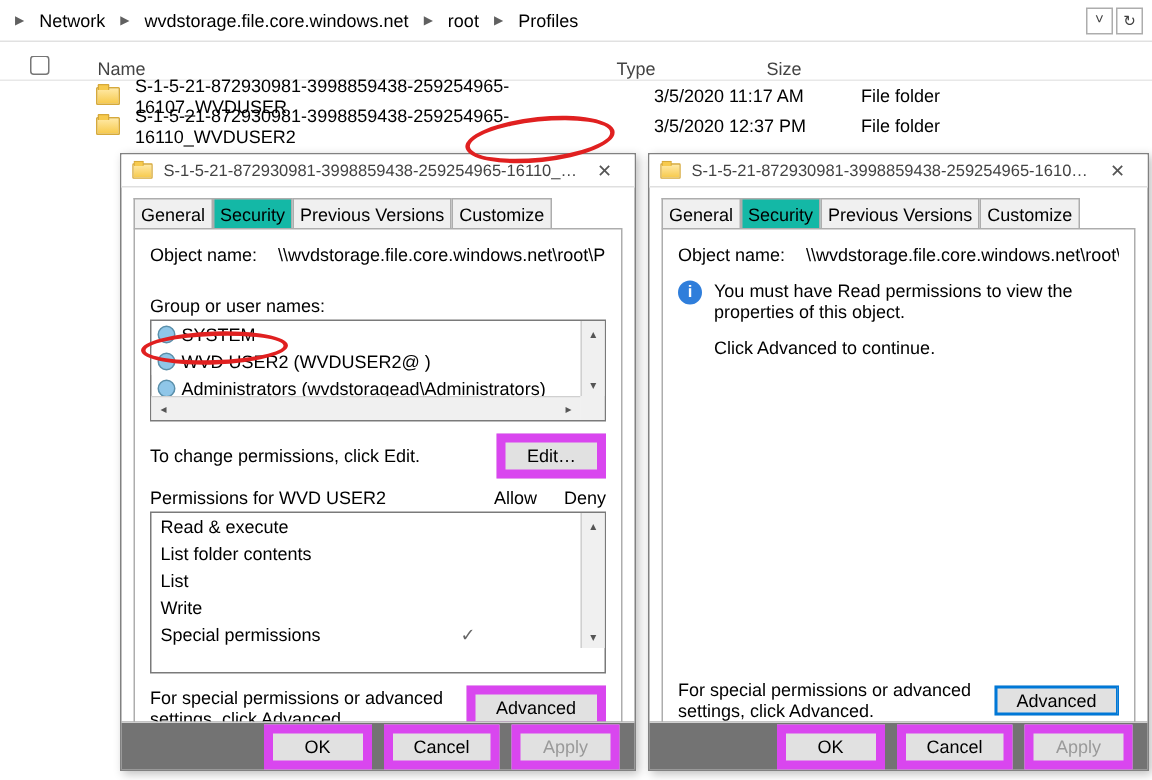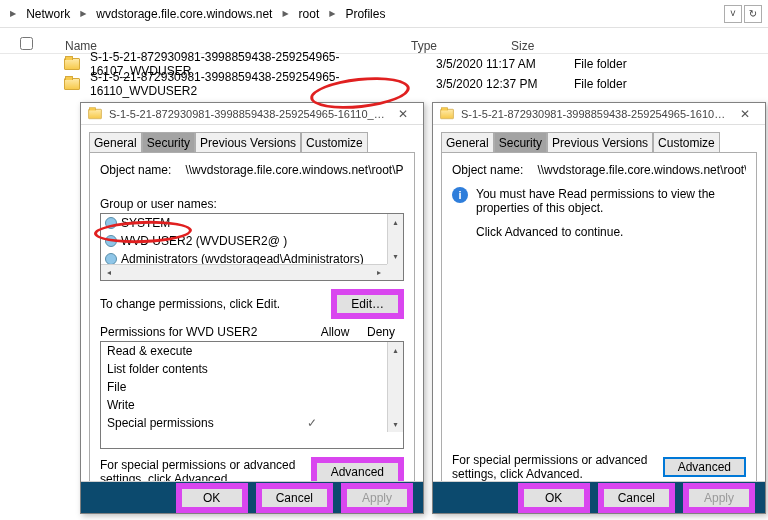--- a/index.html
+++ b/index.html
@@ -23,50 +23,50 @@
 
   .dialog { position: absolute; background: #fff; border: 1px solid #818181; box-shadow: 2px 2px 6px rgba(0,0,0,.25); }
   #dlg-left { left: 80px; top: 102px; width: 344px; height: 412px; }
   #dlg-right{ left: 432px; top: 102px; width: 334px; height: 412px; }
   .dlg-title { display:flex; align-items:center; height:22px; padding:0 6px; background:#fff; border-bottom:1px solid #dfdfdf; }
   .dlg-title .folder-icon { transform: scale(.85); }
   .dlg-title .t { flex:1; white-space:nowrap; overflow:hidden; text-overflow:ellipsis; color:#444; font-size:11px; }
   .dlg-title .close { width:28px; text-align:center; color:#555; }
   .tabs { display:flex; padding: 6px 8px 0 8px; gap:0; }
   .tab { padding: 3px 4px; border:1px solid #adadad; border-bottom:none; background:#f0f0f0; position:relative; top:1px; }
-  .tab.active { background:#a3a3a3; }
+  .tab.active { background:#14b8a6; }
   .tabbody { margin:0 8px 8px 8px; border:1px solid #adadad; padding:10px; height: 340px; position:relative; background:#fff; }
   .objrow { display:flex; gap:14px; margin-bottom:10px;align-items:center; }
   .lbl { white-space:nowrap; }
   .val { color:#000; overflow:hidden; white-space:nowrap; }
   .group-label { margin-bottom:2px;margin-top:20px; }
   .listbox { border:1px solid #7a7a7a; background:#fff; position:relative; height:68px; }
   .listbox-inner { position:absolute; inset:0 16px 16px 0; overflow:hidden; }
   .lb-item { display:flex; align-items:center; height:18px; padding:0 4px; gap:4px; }
   .lb-item .user-icon { width:12px; height:12px; border-radius:50%; background:#8fc6e8; border:1px solid #5a8faa; display:inline-block; position:relative;}
   .sel { background:#fff; }
   .scroll-v { position:absolute; right:0; top:0; bottom:16px; width:16px; background:#f0f0f0; border-left:1px solid #d0d0d0; display:flex; flex-direction:column; }
   .scroll-h { position:absolute; left:0; right:16px; bottom:0; height:16px; background:#f0f0f0; border-top:1px solid #d0d0d0; display:flex; }
   .sbtn { flex:0 0 16px; display:flex; align-items:center; justify-content:center; background:#f0f0f0; font-size:8px; color:#555;}
   .strack { flex:1; background:#f0f0f0; }
   .corner { position:absolute; right:0; bottom:0; width:16px; height:16px; background:#f0f0f0; }
   .hint { margin:8px 0; }
   .btn { border:6px solid #d946ef; background:#e1e1e1; padding:2px 14px; min-width:72px; text-align:center; display:inline-block; }
   .btn.primary { border:1px solid #0078d7; box-shadow: inset 0 0 0 1px #0078d7; }
   .perm-head { display:flex; margin-top:6px; }
   .perm-head .ph1 { flex:1; }
-  .perm-head .ph2, .perm-head .ph3 { width:46px; text-align:center; }
+  .perm-head .ph2, .perm-head .ph3 { width:46px; text-align:right; }
   .perm-box { border:1px solid #7a7a7a; height:108px; position:relative; margin-top:2px;}
   .perm-box .listbox-inner { inset:0 16px 0 0; }
   .perm-row { display:flex; align-items:center; height:18px; padding:0 6px;justify-content:flex-end; }
   .perm-row .pn { flex:1; }
   .perm-row .pc { width:46px; text-align:center; color:#666; }
   .grey-check { color:#777; }
   .info-icon { width:16px; height:16px; border-radius:50%; background:#2f7edb; color:#fff; display:inline-flex; align-items:center; justify-content:center; font-weight:bold; font-size:11px; margin-right:8px; flex-shrink:0; }
-  .dlg-bottom { position:absolute; left:0; right:0; bottom:0; height:32px; display:flex; align-items:center; justify-content:flex-end; gap:8px; padding:10px 10px; background:#0c4a6e; border-top:1px solid #d0d0d0; }
+  .dlg-bottom { position:absolute; left:0; right:0; bottom:0; height:32px; display:flex; align-items:center; justify-content:flex-end; gap:8px; padding:10px 10px; background:#737373; border-top:1px solid #d0d0d0; }
   .disabled { color:#9a9a9a; }
 
   .annot { position:absolute; border:3px solid #e02020; border-radius:50%; pointer-events:none; }
   #annot1 { left:310px; top:78px; width:100px; height:30px; transform:rotate(-6deg); }
   #annot2 { left:94px; top:221px; width:98px; height:22px; transform:rotate(-2deg); }
 </style>
 </head>
 <body>
 
 <div class="breadcrumb">
@@ -165,21 +165,21 @@
             <span class="pn">Read &amp; execute</span>
             <span class="pc"></span>
             <span class="pc"></span>
           </div>
         <div class="perm-row">
             <span class="pn">List folder contents</span>
             <span class="pc"></span>
             <span class="pc"></span>
           </div>
         <div class="perm-row">
-            <span class="pn">File</span>
+            <span class="pn">List</span>
             <span class="pc"></span>
             <span class="pc"></span>
           </div>
         <div class="perm-row">
             <span class="pn">Write</span>
             <span class="pc"></span>
             <span class="pc"></span>
           </div>
         <div class="perm-row">
             <span class="pn">Special permissions</span>

